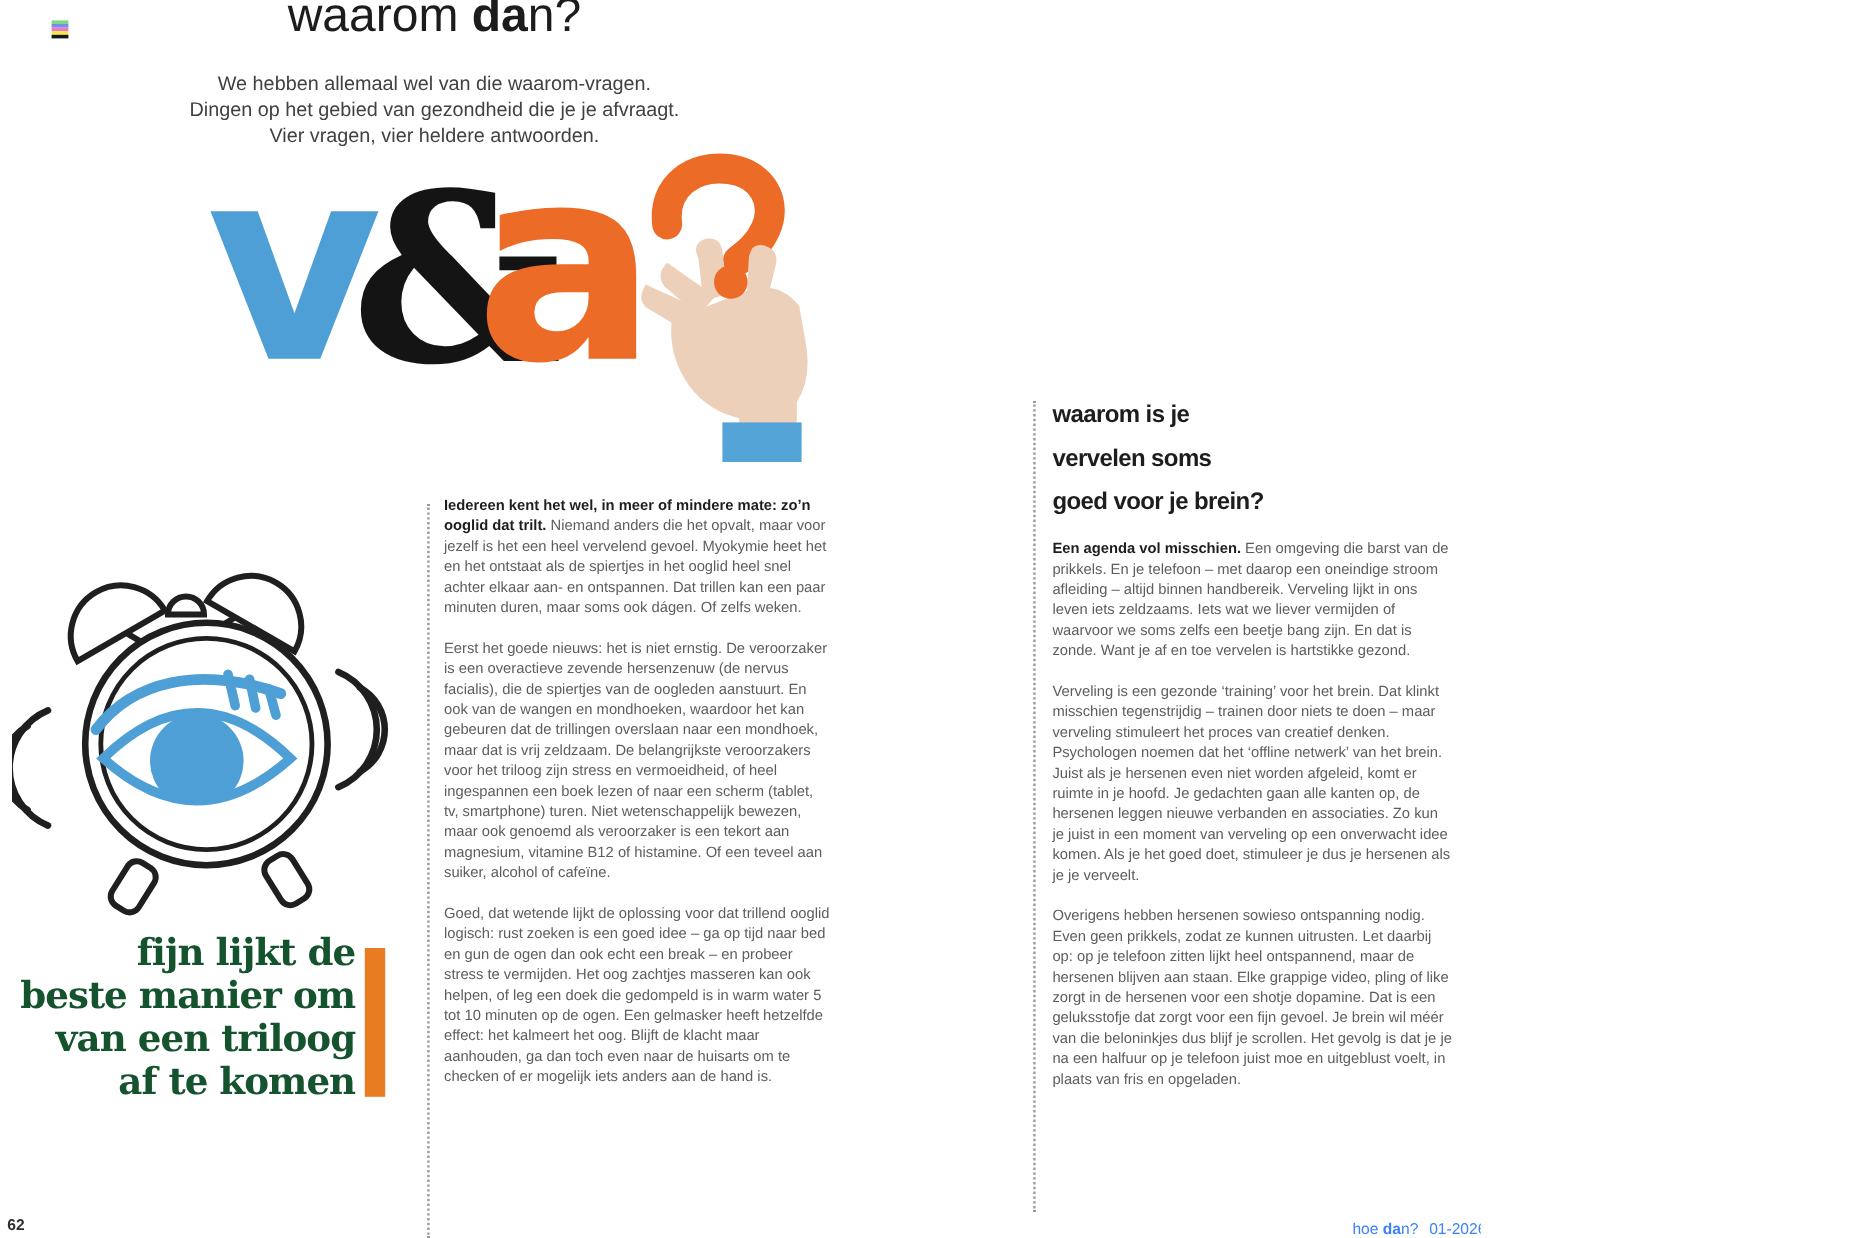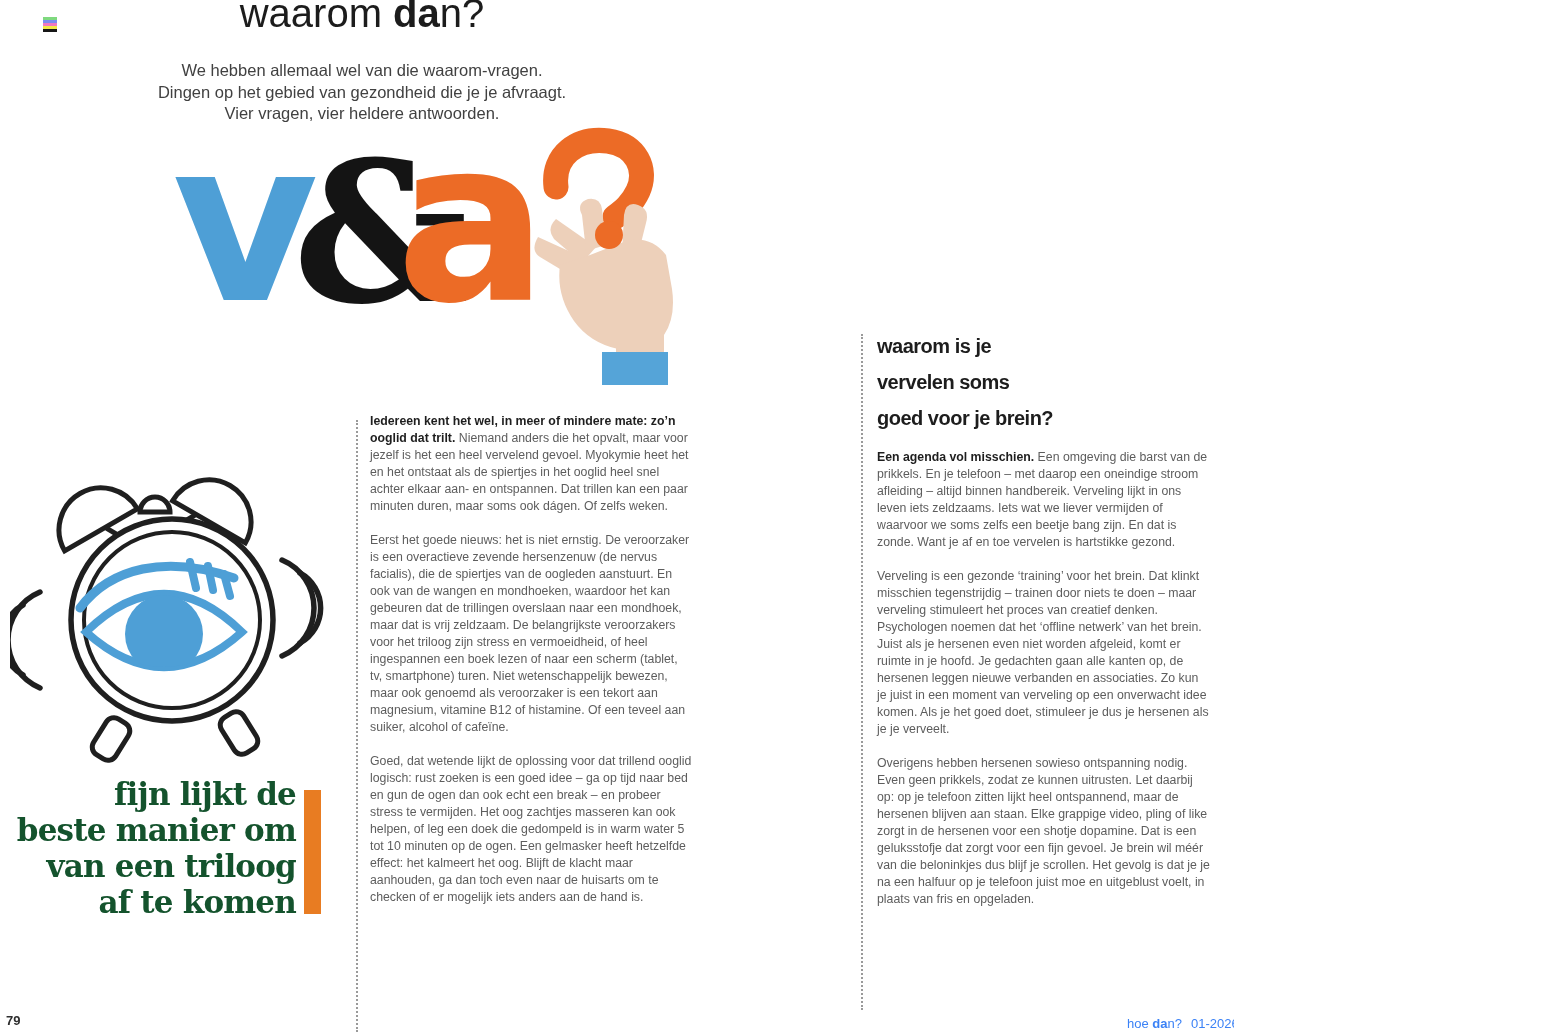--- a/index.html
+++ b/index.html
@@ -197,17 +197,17 @@
         <rect x="-50" y="-8" width="100" height="16" rx="8" fill="#4E9FD6"></rect>
         <rect x="-64" y="-5" width="14" height="10" rx="5" fill="#4E9FD6"></rect>
       </g>
       <path d="M 54,372 L 134,372 L 119,468 Q 94,476 70,468 Z" fill="#4E9FD6"></path>
       <rect x="70" y="384" width="8" height="72" rx="4" fill="#fff"></rect>
       <rect x="89" y="384" width="8" height="72" rx="4" fill="#fff"></rect>
       <rect x="108" y="384" width="8" height="72" rx="4" fill="#fff"></rect>
     </g>
   </svg>
 
-  <span class="pagenum pn-left">79</span>
+  <span class="pagenum pn-left">62</span>
   <span class="colophon"><span>hoe </span><b>da</b><span>n?</span><span class="issue">01-2026</span></span>
   <span class="pagenum pn-right">63</span>
 
 </div>
 
 </body></html>

